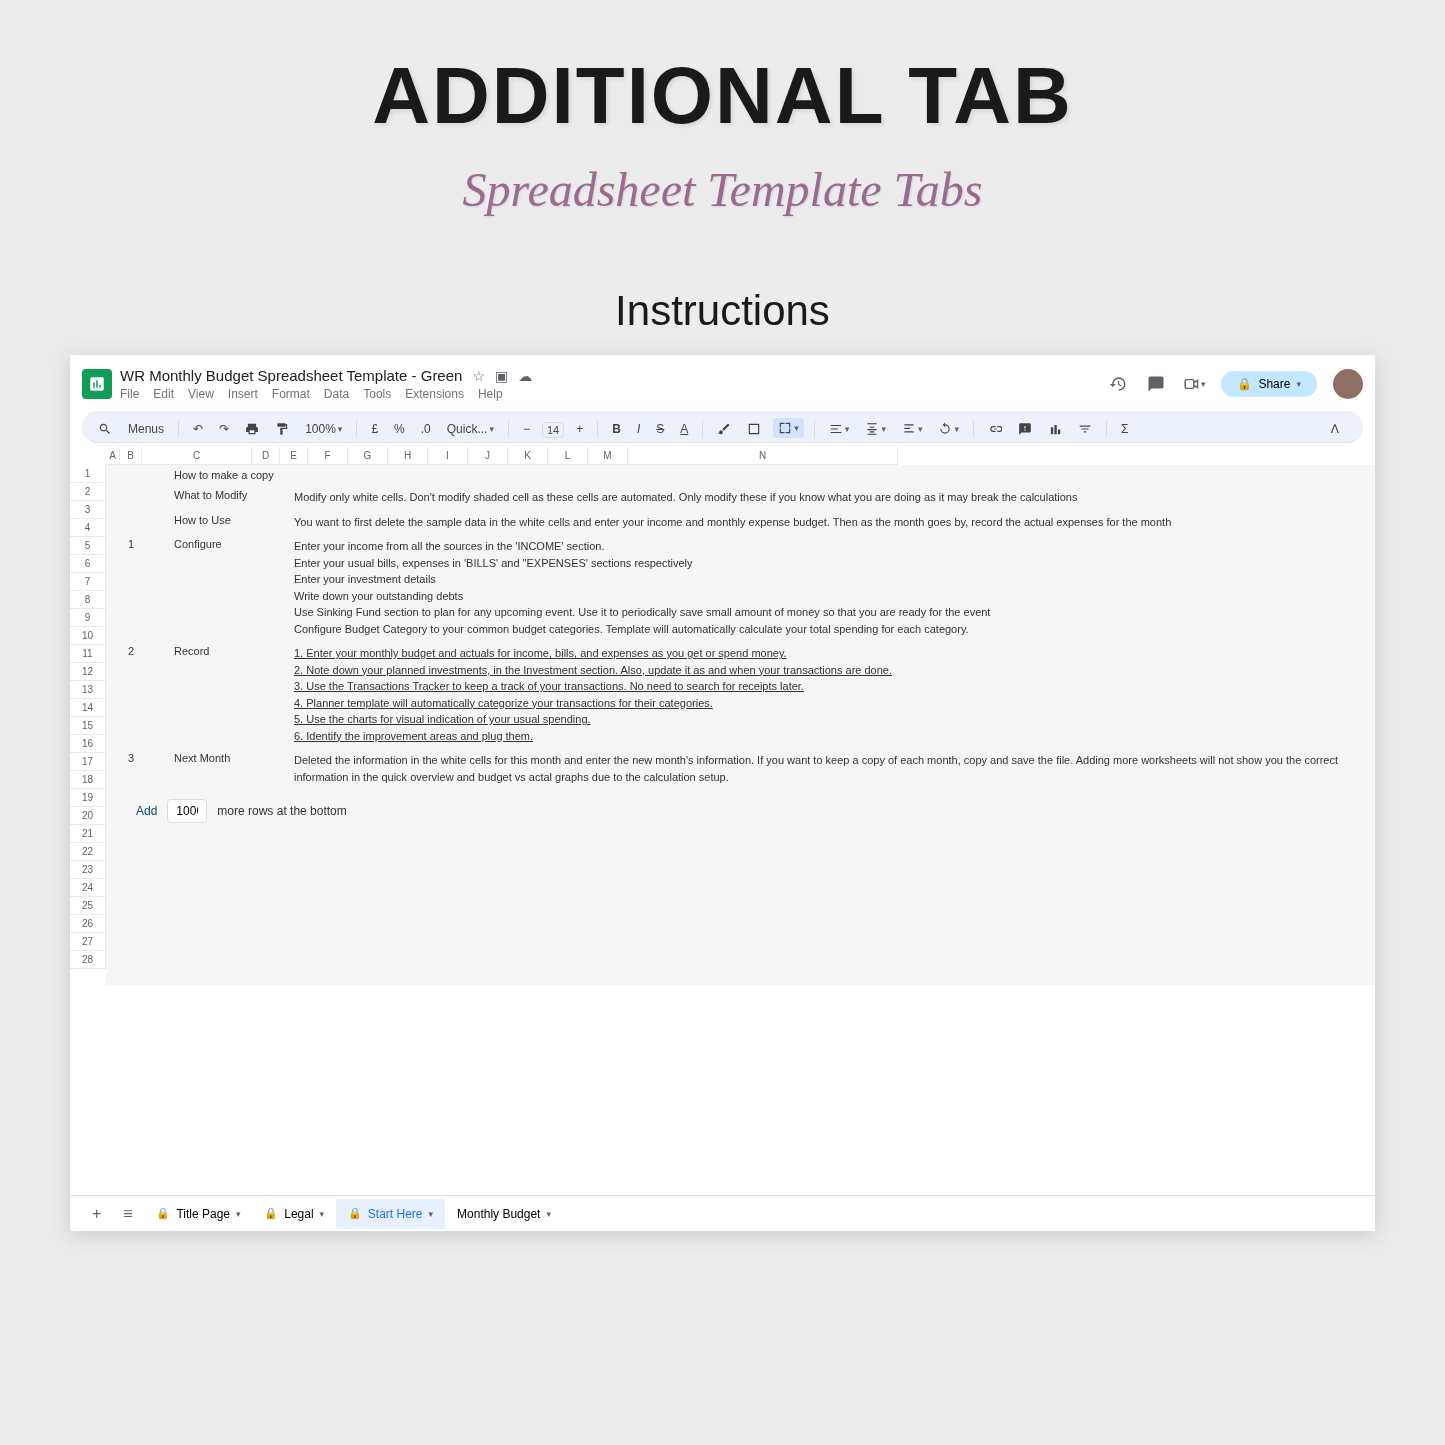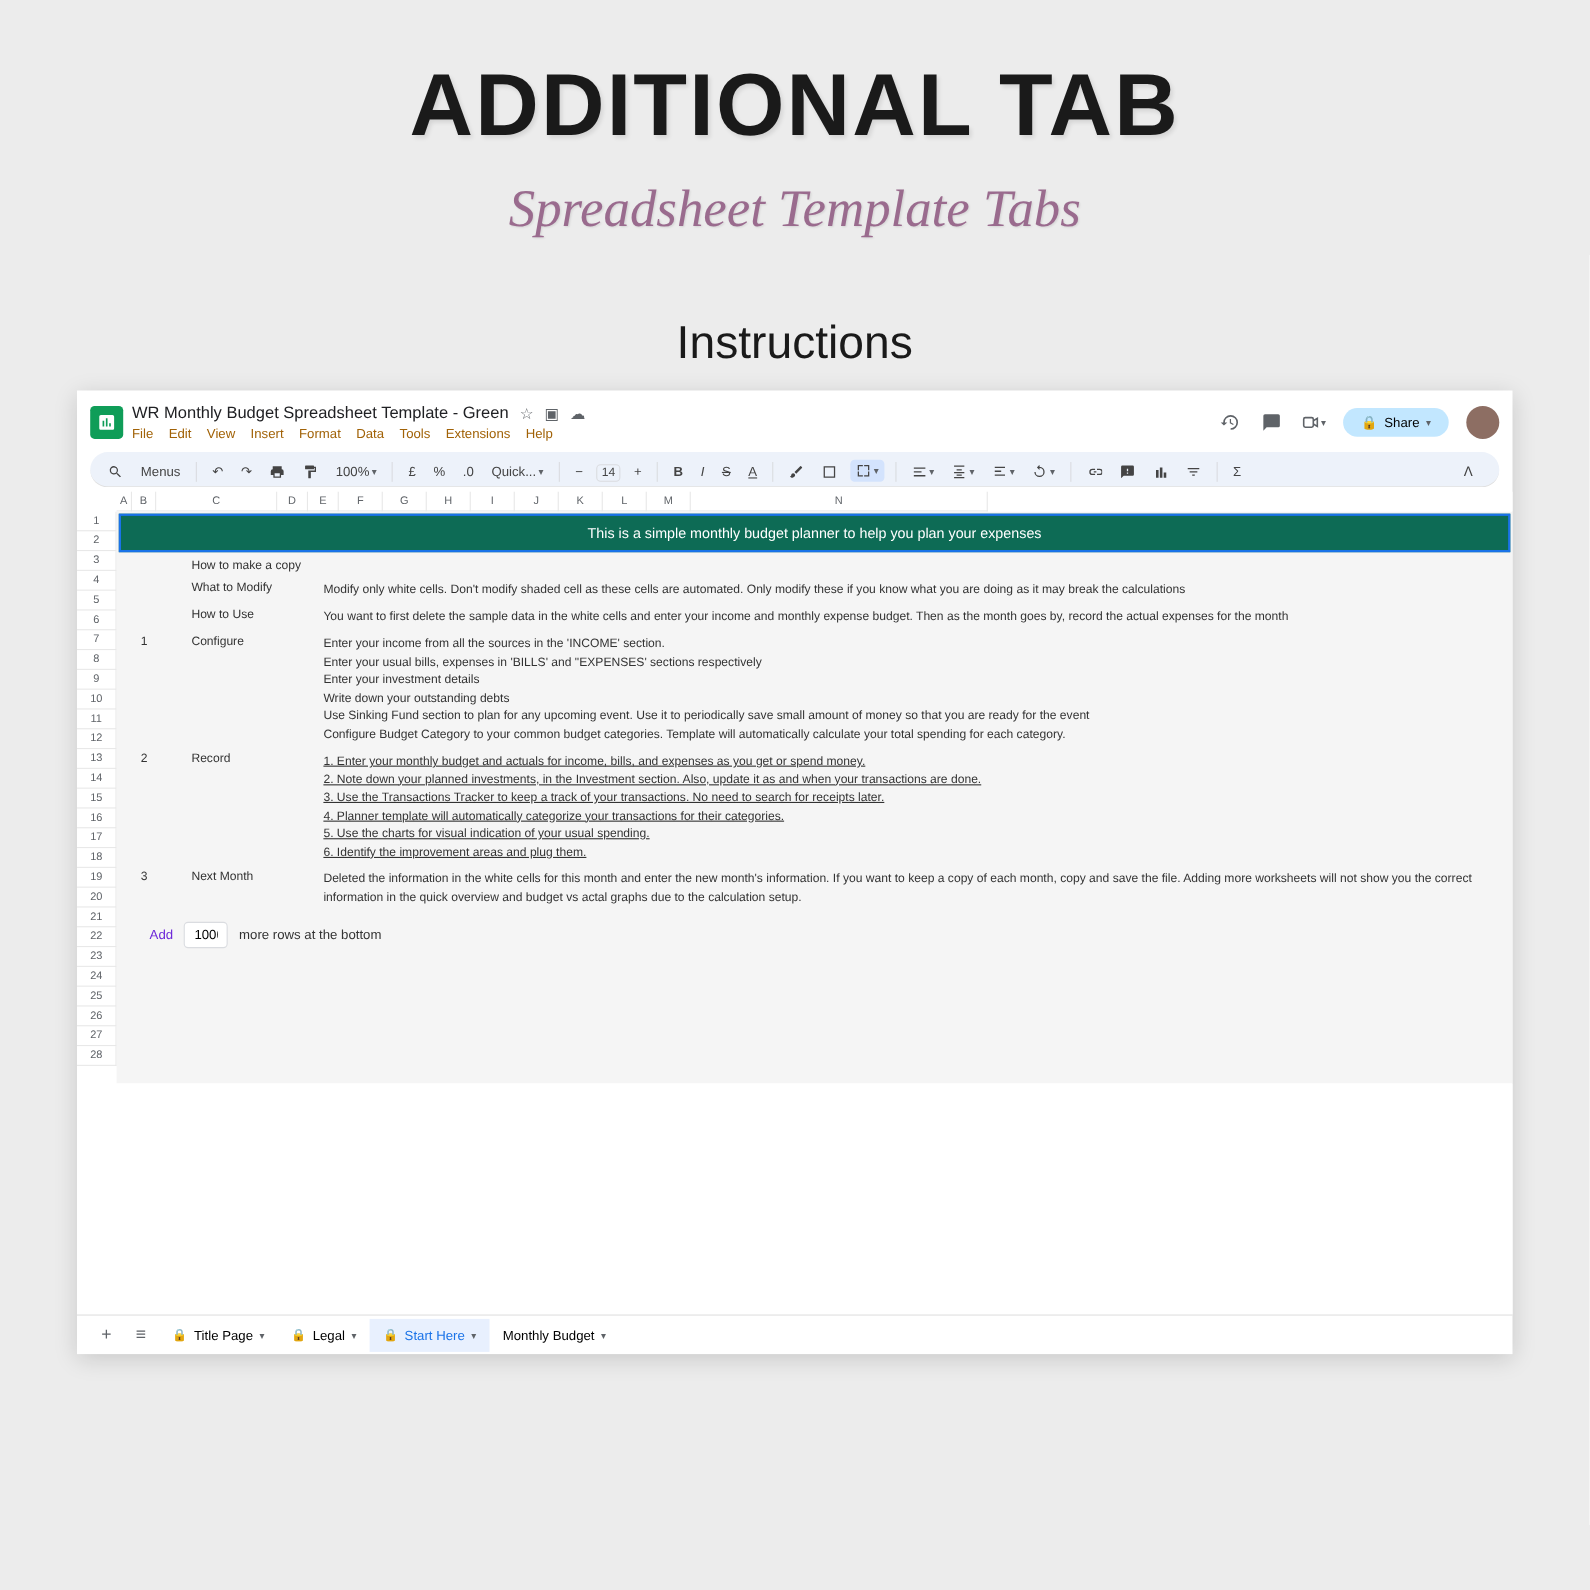--- a/index.html
+++ b/index.html
@@ -7,21 +7,21 @@
 .page-title { text-align: center; font-size: 80px; font-weight: 700; letter-spacing: 2px; color: #1a1a1a; padding-top: 50px; text-shadow: 2px 2px 4px rgba(0,0,0,0.1); }
 .page-subtitle { text-align: center; font-size: 48px; font-style: italic; font-family: 'Brush Script MT', cursive; color: #9a6b8e; margin-top: 20px; text-shadow: 1px 1px 2px rgba(0,0,0,0.1); }
 .section-title { text-align: center; font-size: 42px; font-weight: 400; color: #1a1a1a; margin-top: 70px; margin-bottom: 20px; }
 .sheet-window { width: 1305px; margin: 15px auto; background: #fff; box-shadow: 0 4px 20px rgba(0,0,0,0.15); position: relative; }
 .title-bar { display: flex; align-items: center; padding: 6px 12px 0 12px; height: 52px; }
 .logo { width: 30px; height: 30px; background: #0f9d58; border-radius: 4px; display: flex; align-items: center; justify-content: center; margin-right: 8px; }
 .logo svg { width: 18px; height: 18px; fill: #fff; }
 .title-area { flex: 1; }
 .doc-title { font-size: 15px; color: #202124; display: flex; align-items: center; gap: 10px; }
 .title-icons { display: flex; gap: 10px; color: #5f6368; font-size: 14px; }
-.menu-bar { display: flex; gap: 14px; font-size: 12px; color: #a16207; margin-top: 3px; }
+.menu-bar { display: flex; gap: 14px; font-size: 12px; color: #737373; margin-top: 3px; }
 .menu-bar span { cursor: pointer; }
 .right-actions { display: flex; align-items: center; gap: 16px; }
 .icon-btn { width: 22px; height: 22px; display: flex; align-items: center; justify-content: center; color: #5f6368; cursor: pointer; }
 .share-btn { background: #c2e7ff; border-radius: 20px; padding: 6px 16px; font-size: 12px; display: flex; align-items: center; gap: 6px; cursor: pointer; }
 .avatar { width: 30px; height: 30px; border-radius: 50%; background: #8d6e63; }
 .toolbar { display: flex; align-items: flex-end; gap: 8px; padding: 4px 12px; border-bottom: 1px solid #e0e0e0; font-size: 12px; color: #444; background: #edf2fa; border-radius: 24px; margin: 4px 12px; height: 32px; }
 .toolbar .sep { width: 1px; height: 18px; background: #dadce0; margin: 0 2px; }
 .toolbar .tb-item { display: flex; align-items: center; padding: 2px 4px; cursor: pointer; gap: 2px; }
 .toolbar svg { width: 14px; height: 14px; fill: #444; }
 .fontsize-box { border: 1px solid #dadce0; border-radius: 4px; padding: 1px 4px; display: flex; align-items: center; gap: 4px; font-size: 11px; }
@@ -31,21 +31,21 @@
 .row-headers div { height: 18px; border-bottom: 1px solid #e8e8e8; border-right: 1px solid #e8e8e8; text-align: center; line-height: 18px; }
 .col-headers { display: flex; background: #fff; font-size: 10px; color: #5f6368; height: 18px; margin-left: 36px; }
 .col-headers div { border-right: 1px solid #e8e8e8; border-bottom: 1px solid #e8e8e8; text-align: center; line-height: 18px; }
 .content-grid { flex: 1; background: #f5f5f5; position: relative; font-size: 11px; color: #333; }
 .banner { background: #0d6b55; color: #fff; text-align: center; padding: 8px; font-size: 13px; border: 2px solid #1a73e8; margin: 2px; }
 .instr-row { display: flex; padding: 4px 8px; gap: 20px; }
 .instr-label { width: 120px; flex-shrink: 0; padding-left: 20px; }
 .instr-text { flex: 1; line-height: 1.5; padding-right: 20px; }
 .instr-num { width: 20px; flex-shrink: 0; text-align: right; }
 .add-rows { display: flex; align-items: center; gap: 10px; padding: 10px 30px; font-size: 12px; }
-.add-link { color: #6d28d9; font-weight: 500; cursor: pointer; }
+.add-link { color: #0c4a6e; font-weight: 500; cursor: pointer; }
 .add-input { border: 1px solid #dadce0; border-radius: 4px; padding: 4px 8px; width: 40px; text-align: center; font-size: 12px; }
 .bottom-tabs { display: flex; align-items: center; padding: 0 12px; border-top: 1px solid #e0e0e0; height: 36px; font-size: 12px; gap: 2px; }
 .bottom-tabs .plus, .bottom-tabs .menu-icon { padding: 6px 10px; cursor: pointer; color: #5f6368; font-size: 16px; }
 .sheet-tab { padding: 8px 12px; display: flex; align-items: center; gap: 6px; cursor: pointer; border-radius: 0; }
 .sheet-tab.active { background: #e8f0fe; color: #1a73e8; font-weight: 500; }
 .lock-icon { font-size: 11px; }
 .drop-arrow { font-size: 9px; color: #5f6368; }
 </style>
 </head>
 <body>
@@ -268,21 +268,20 @@
         <div>21</div>
         <div>22</div>
         <div>23</div>
         <div>24</div>
         <div>25</div>
         <div>26</div>
         <div>27</div>
         <div>28</div>
       </div>
     <div class="content-grid">
-      <div class="banner">This is a simple monthly budget planner to help you plan your expenses</div>
       <div id="instructions">
           <div class="instr-row">
             <div class="instr-num"></div>
             <div class="instr-label">How to make a copy</div>
           </div>
           <div class="instr-row">
             <div class="instr-num"></div>
             <div class="instr-label">What to Modify</div>
             <div class="instr-text" style="white-space: pre-line;">Modify only white cells. Don't modify shaded cell as these cells are automated. Only modify these if you know what you are doing as it may break the calculations</div>
           </div>

